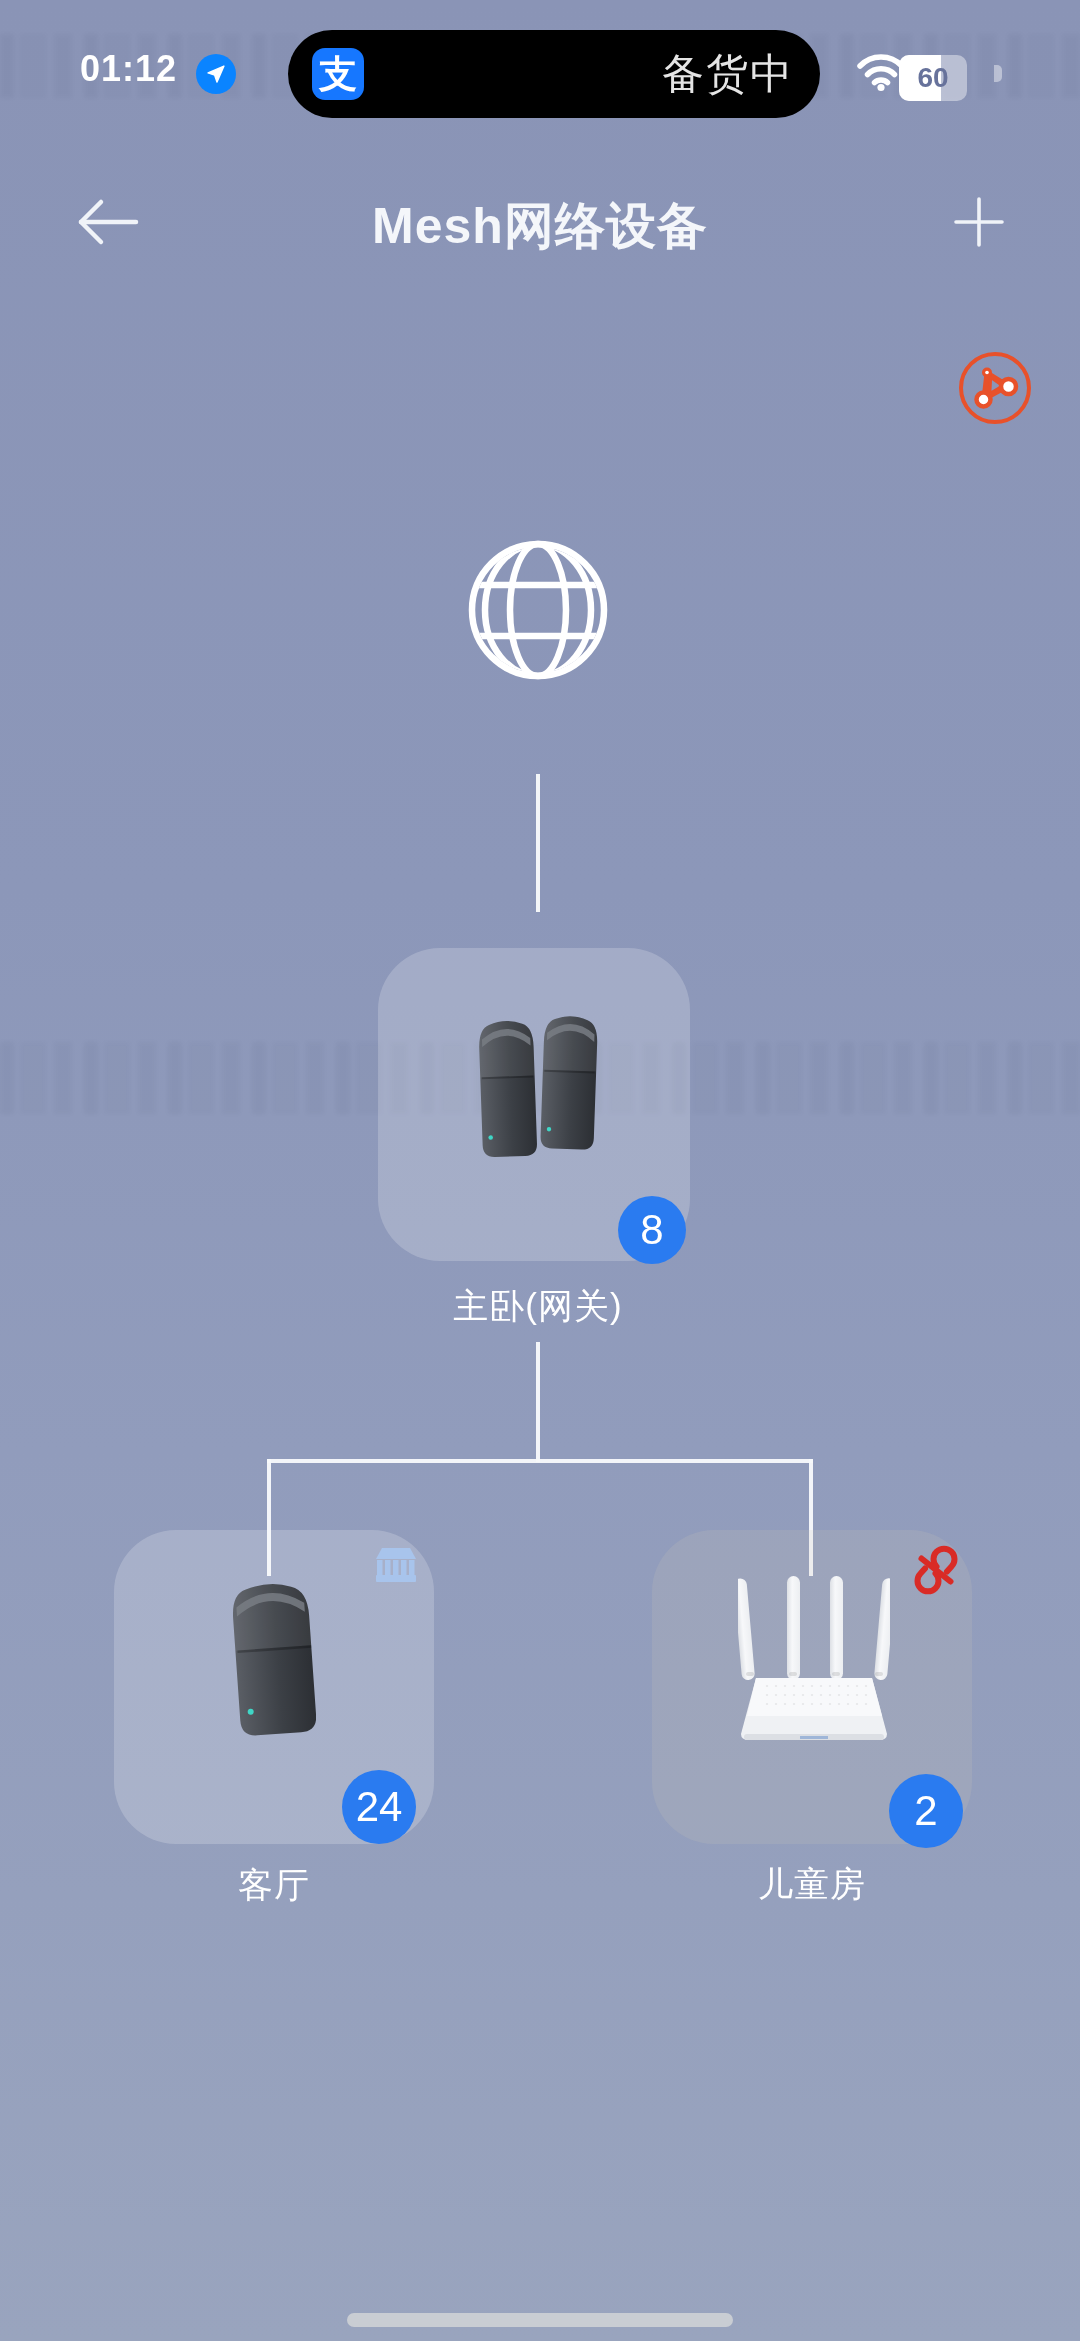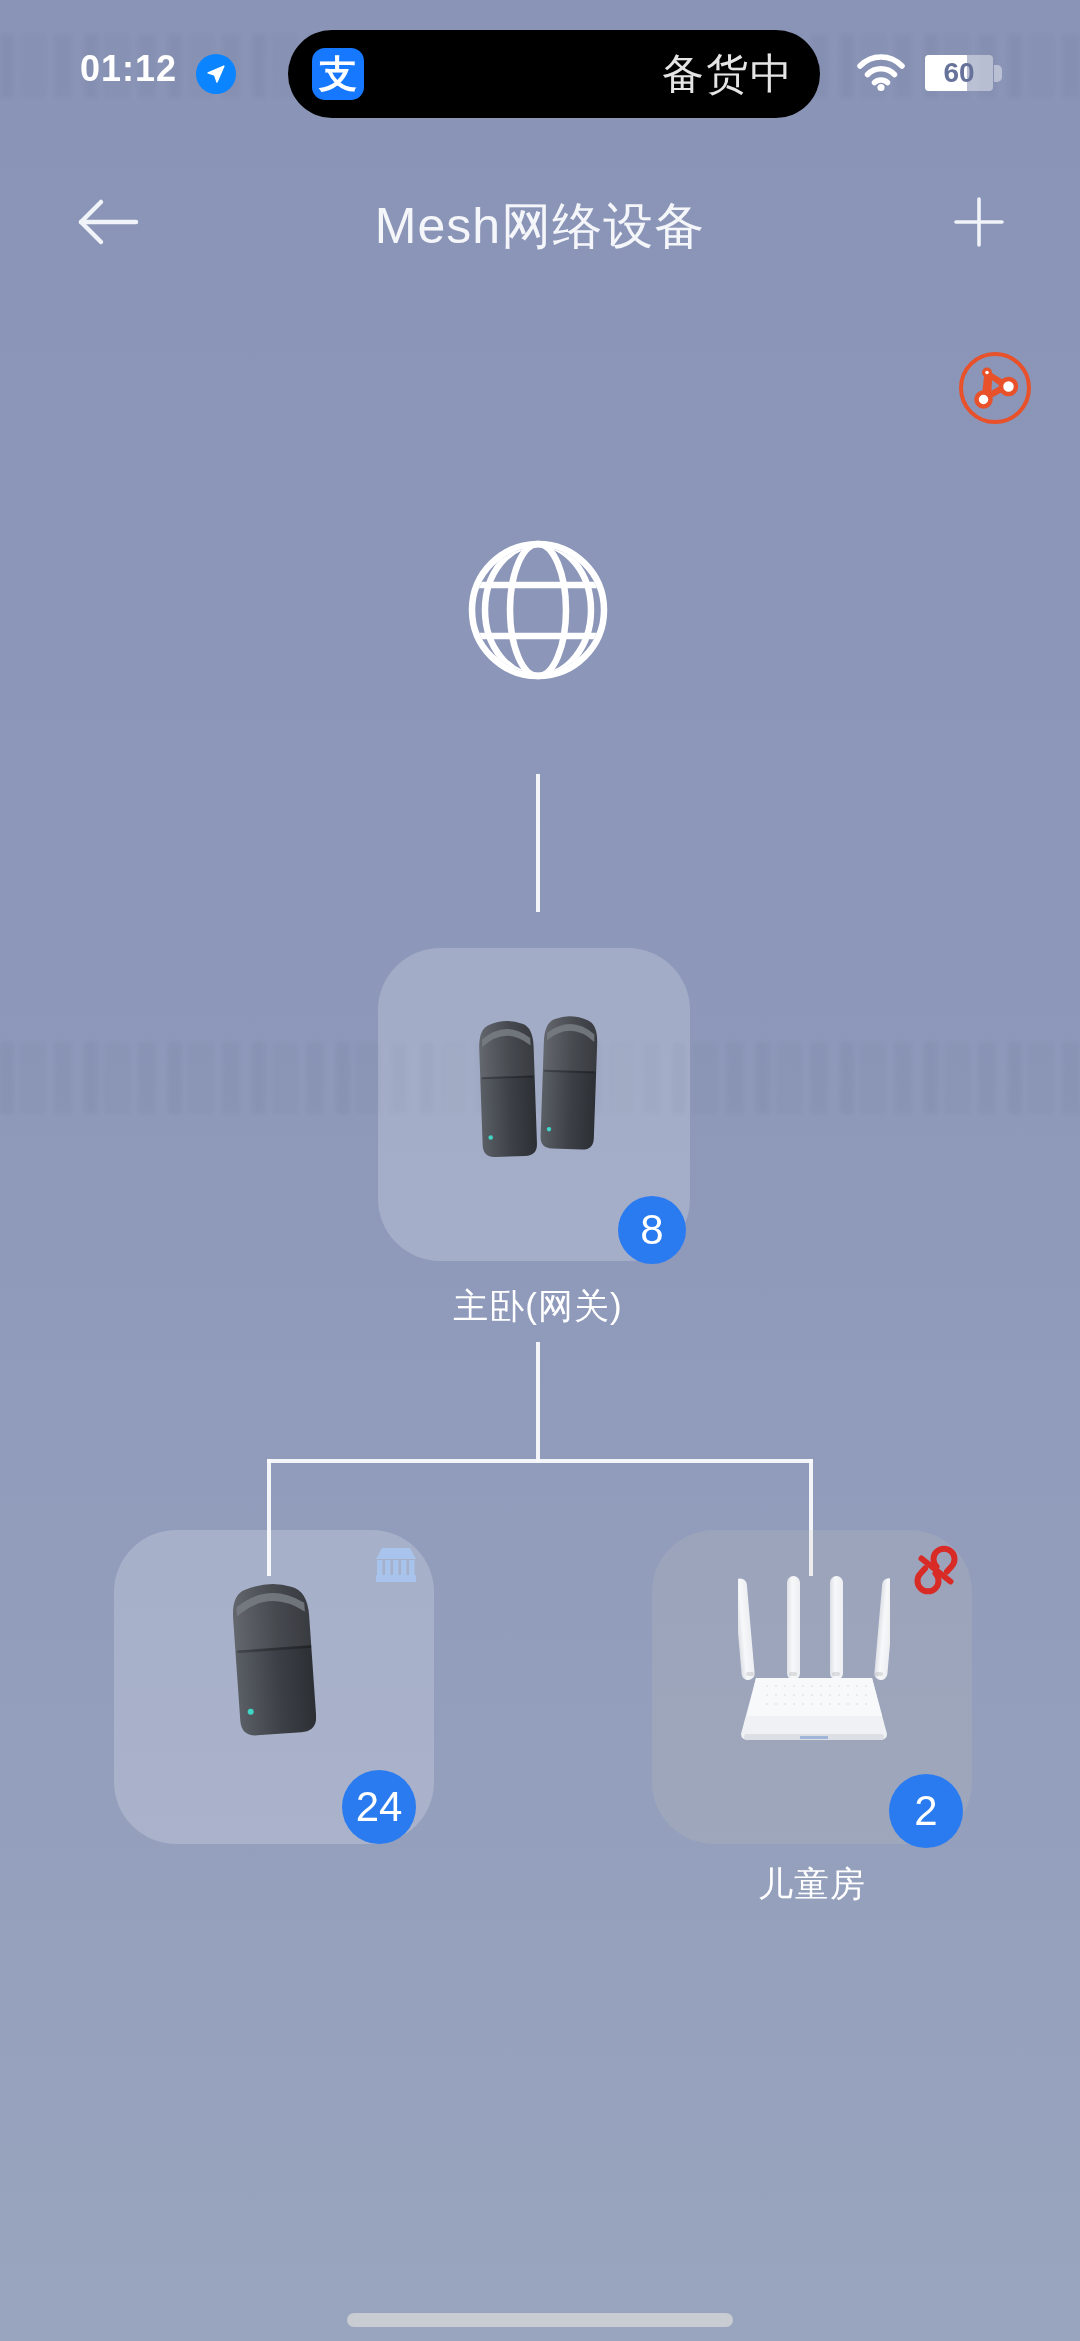--- a/index.html
+++ b/index.html
@@ -20,29 +20,29 @@
   }
   
   .time{left:80px;top:48px;font-size:36px;font-weight:700;color:#fff;letter-spacing:1px;}
   .loc{left:196px;top:54px;width:40px;height:40px;border-radius:50%;background:#0a84ff;
        display:flex;align-items:center;justify-content:center;}
   .island{left:288px;top:30px;width:532px;height:88px;border-radius:44px;background:#000;
           display:flex;align-items:center;}
   .alipay{margin-left:24px;width:52px;height:52px;border-radius:13px;background:#1677ff;
           color:#fff;font-size:38px;font-weight:700;display:flex;align-items:center;justify-content:center;}
   .island-txt{margin-left:auto;margin-right:26px;color:#e5e5e5;font-size:42px;letter-spacing:2px;}
-  .battery{left:925px;top:55px;width:68px;height:36px;border-radius:4px;
+  .battery{left:899px;top:55px;width:68px;height:46px;border-radius:10px;
            background:rgba(255,255,255,.42);overflow:hidden;}
   .battery .fill{position:absolute;left:0;top:0;width:62%;height:100%;background:#fff;}
   .battery .lvl{position:absolute;left:0;top:0;width:100%;height:100%;display:flex;align-items:center;
                 justify-content:center;font-size:28px;font-weight:700;color:#67729b;}
   .bat-cap{left:994px;top:65px;width:8px;height:17px;border-radius:0 5px 5px 0;background:rgba(255,255,255,.42);}
   
   .back-btn{left:62px;top:186px;width:90px;height:72px;display:flex;align-items:center;justify-content:center;}
-  .title{left:0;top:193px;width:1080px;text-align:center;font-size:50px;font-weight:400;color:#f4f6fa;letter-spacing:1px;}
+  .title{left:0;top:193px;width:1080px;text-align:center;font-size:50px;font-weight:700;color:#f4f6fa;letter-spacing:1px;}
   .add-btn{left:934px;top:186px;width:90px;height:72px;display:flex;align-items:center;justify-content:center;}
   
   .topo-btn{left:955px;top:348px;width:80px;height:80px;display:flex;align-items:center;justify-content:center;}
   
   .globe{left:466px;top:538px;}
   .net-label{left:388px;top:703px;width:300px;text-align:center;font-size:42px;color:#fff;}
   .line{background:#f7f9fb;opacity:.96;}
   .card{
     position:absolute;border-radius:62px;background:rgba(255,255,255,.20);
   }
@@ -183,20 +183,21 @@
       <g transform="rotate(-4 40 80)">
         <path d="M2 38 Q2 14 16 10 Q40 2 62 10 Q78 15 78 40 L78 140 Q78 156 62 156 L18 156 Q2 156 2 140 Z" fill="url(#twg)"></path>
         <path d="M6 36 Q40 10 74 36 L74 27 Q40 3 6 27 Z" fill="#71767d" opacity=".85"></path>
         <path d="M2 38 Q2 14 16 10 Q40 2 62 10 Q78 15 78 40 L78 70 L2 70 Z" fill="rgba(255,255,255,.06)"></path>
         <rect x="4" y="70" width="74" height="2.5" fill="rgba(0,0,0,.25)"></rect>
         <circle cx="13" cy="132" r="3" fill="#3fd6c6"></circle>
       </g>
     </svg>
     <div class="badge" style="left:228px;top:240px;width:74px;height:74px;font-size:42px">24</div>
   </div>
+  <div class="node-label" style="left:124px;top:1862px;width:300px">客厅</div>
 
   <div class="card dim" style="left:652px;top:1530px;width:320px;height:314px">
     <svg style="position:absolute;right:12px;top:13px" width="48" height="54" viewBox="0 0 48 54">
       <g fill="none" stroke="#d92b26" stroke-width="6" stroke-linecap="round">
         <path d="M24.5 23.5 A 10.5 10.5 0 1 1 39.5 23.5 L35 28.5"></path>
         <path d="M23.5 30.5 A 10.5 10.5 0 1 1 8.5 30.5 L13 25.5"></path>
         <path d="M9.5 15.5 L38.5 38.5"></path>
       </g>
     </svg>
     <svg style="position:absolute;left:86px;top:46px" width="152" height="168" viewBox="0 0 152 168">

